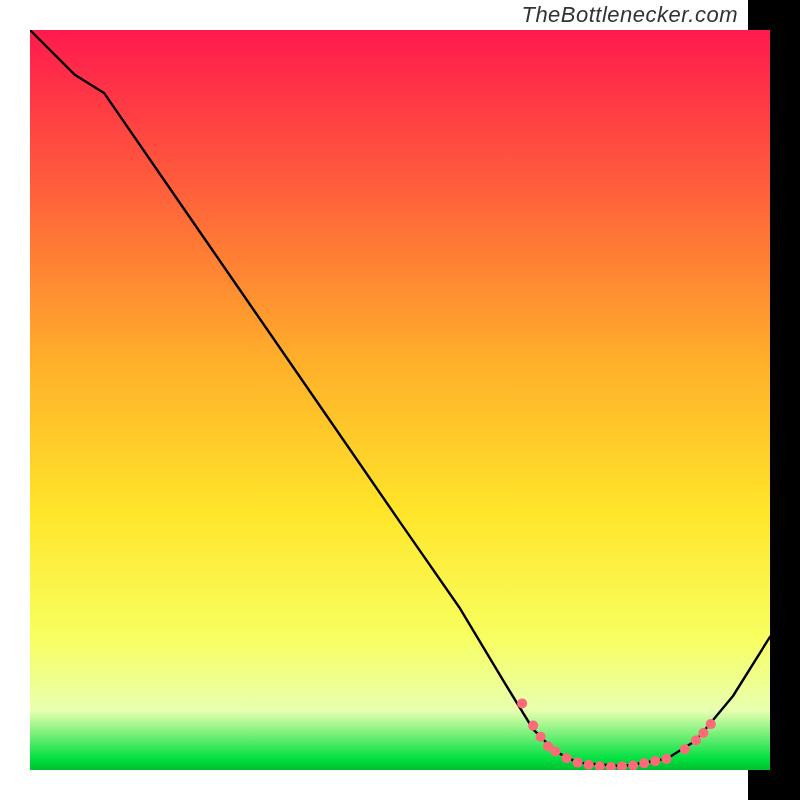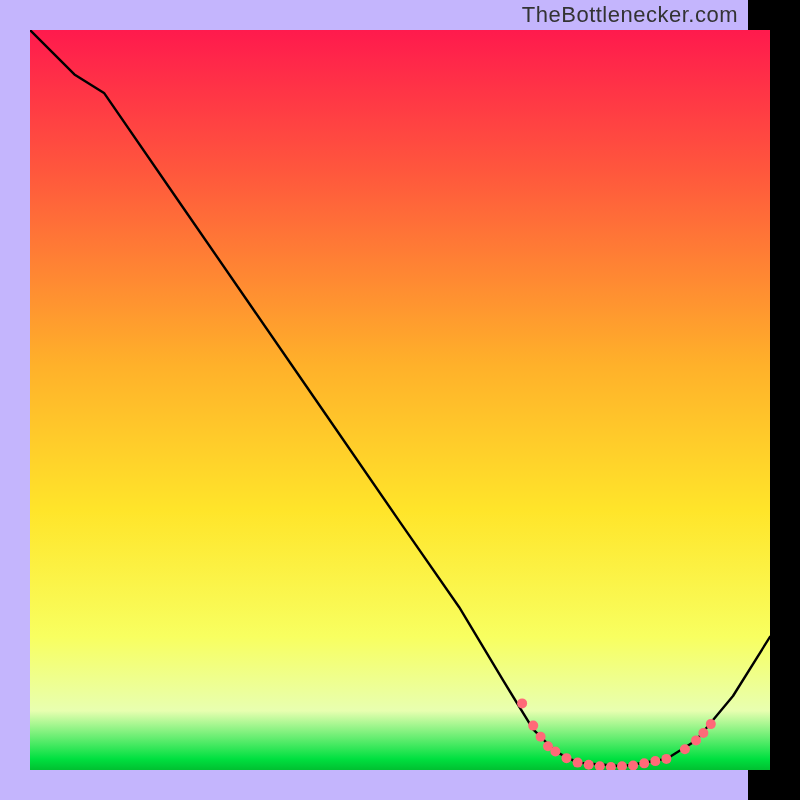--- a/index.html
+++ b/index.html
@@ -8,21 +8,22 @@
     width: 800px;
     height: 800px;
     overflow: hidden;
     background: #000;
     font-family: Arial, Helvetica, sans-serif;
   }
   .outer {
     position: relative;
     width: 748px;
     height: 800px;
-    background: #c4b5fd;
+    background: #ffffff;
+    font-style: italic;
   }
   .watermark {
     position: absolute;
     top: 2px;
     right: 10px;
     color: #333;
     font-size: 22px;
     font-weight: 500;
     letter-spacing: 0.5px;
     z-index: 10;

